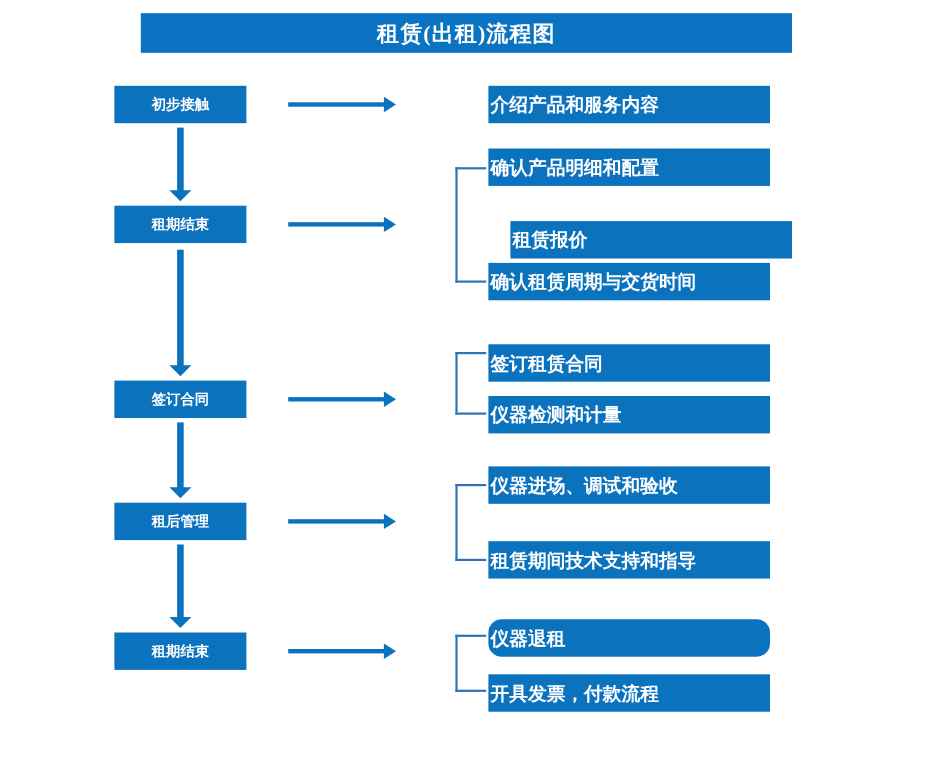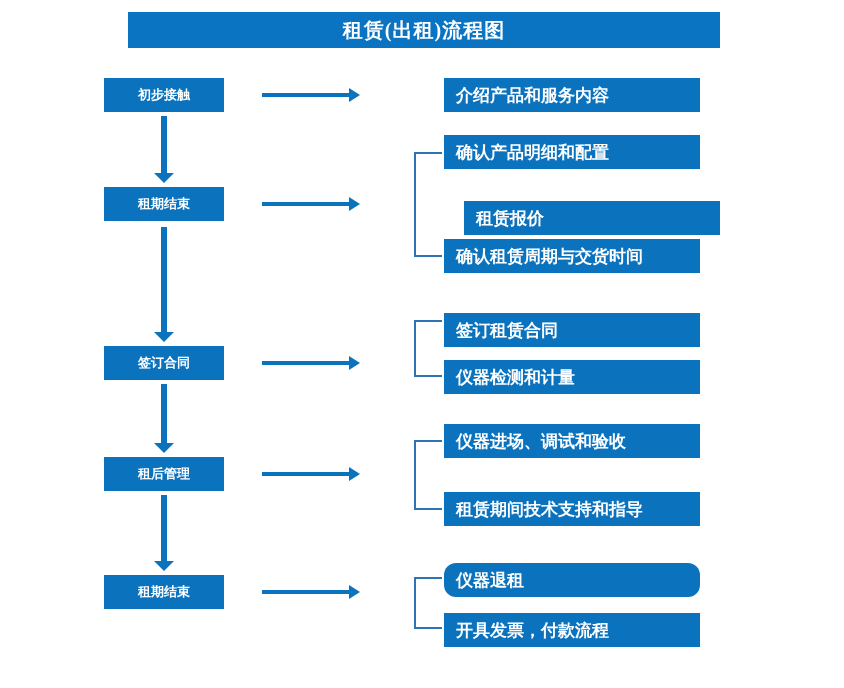--- a/index.html
+++ b/index.html
@@ -54,21 +54,21 @@
     height: 34px;
     font-size: 13px;
     justify-content: center;
   }
   .node.detail {
     left: 444px;
     width: 256px;
     height: 34px;
     font-size: 17px;
     justify-content: flex-start;
-    padding-left: 12px;
+    padding-left: 2px;
   }
 
   
   .v-arrow {
     position: absolute;
     width: 26px;
   }
   .v-arrow .shaft {
     position: absolute;
     left: 10px;

